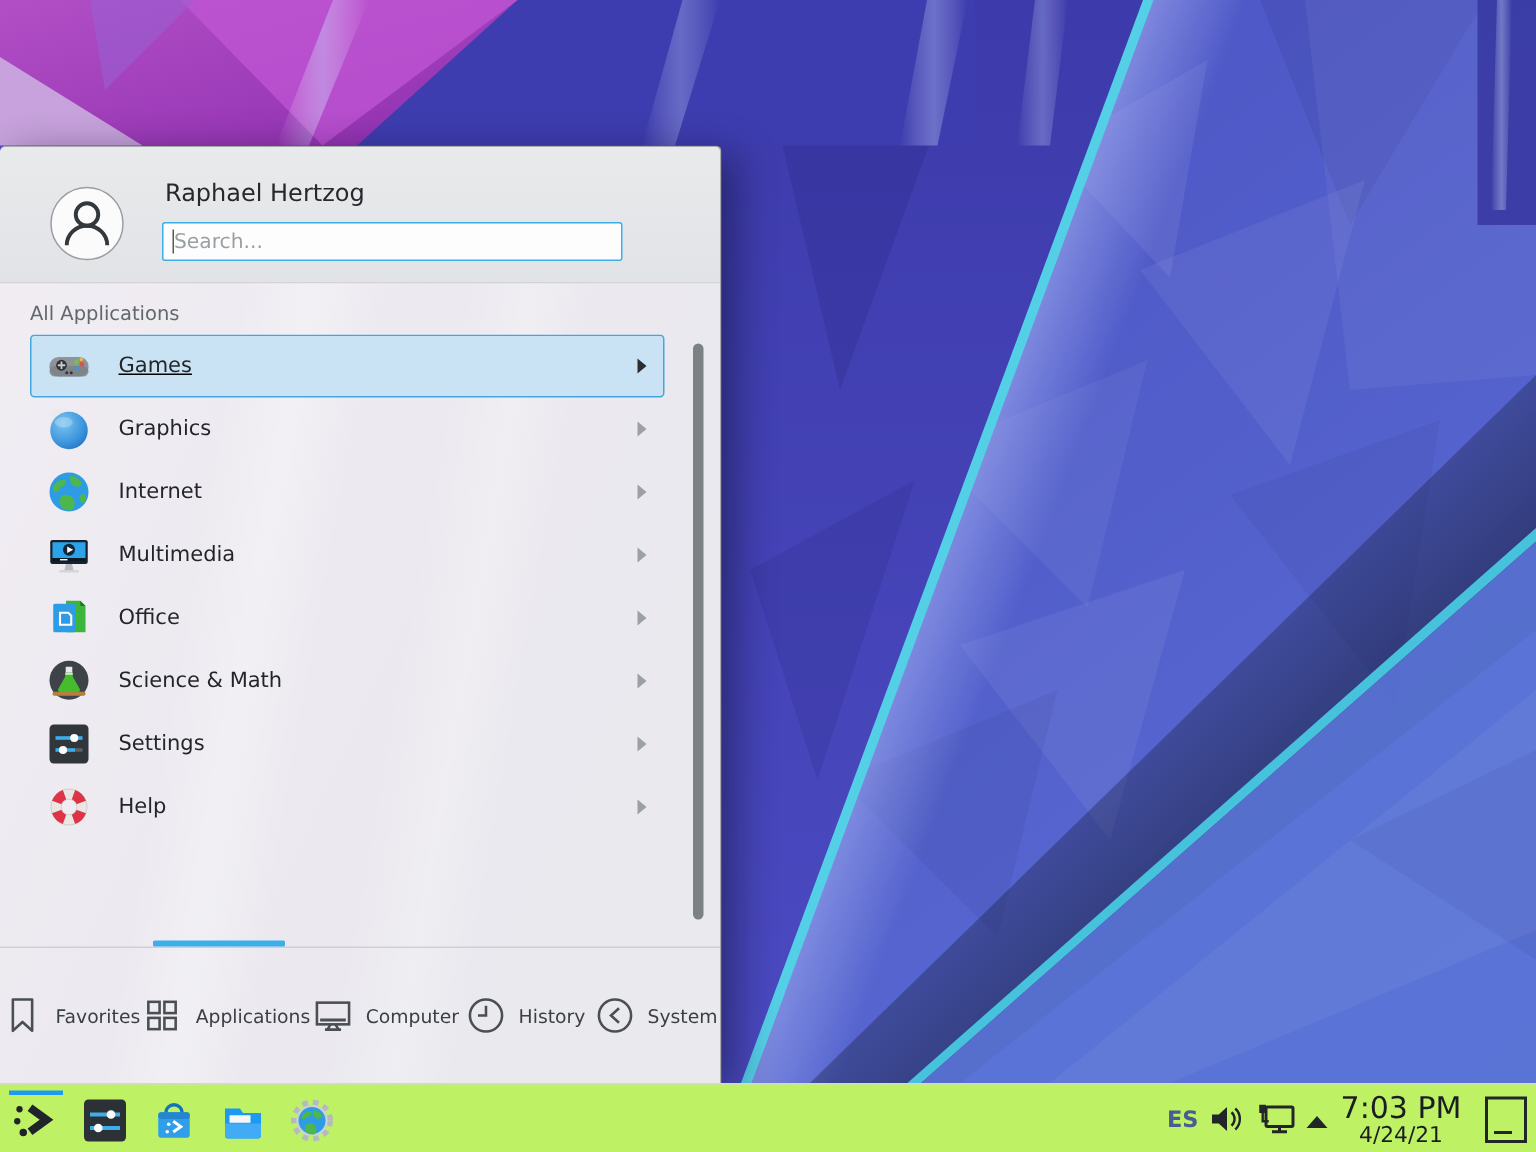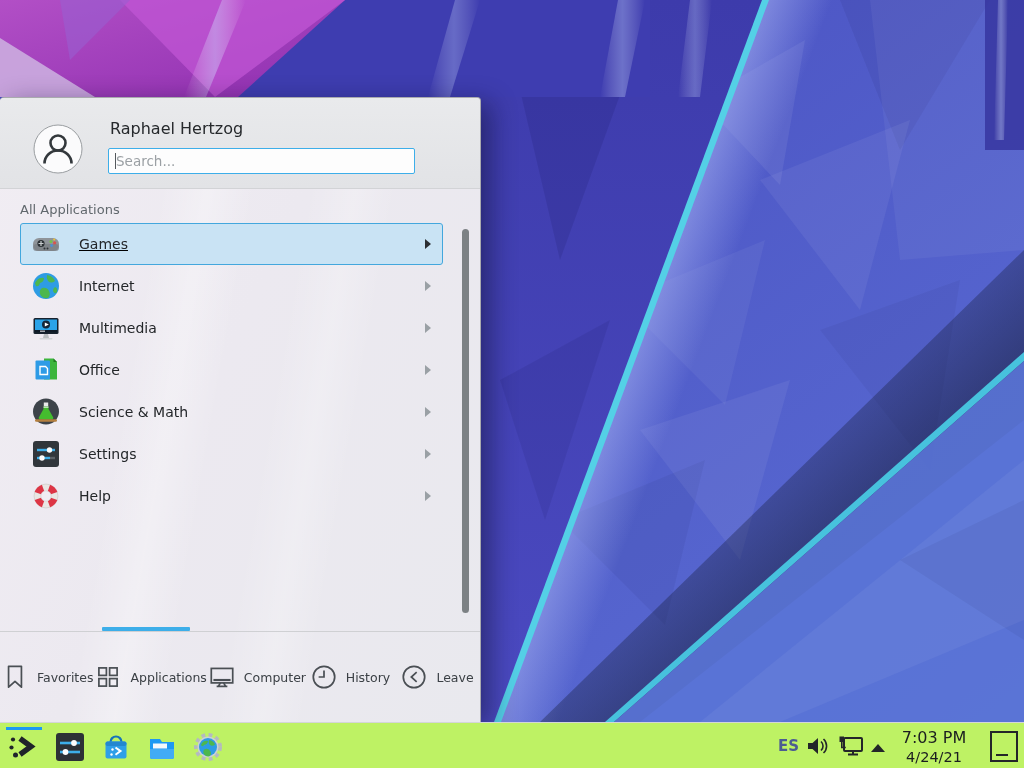--- a/index.html
+++ b/index.html
@@ -48,21 +48,21 @@
   .tab-label{font-size:12.5px;color:#3b4045;}
 
   
   .taskbar{position:absolute;left:0;bottom:0;width:1024px;height:46px;background:#bef264;border-top:1px solid #d4d6d8;box-sizing:border-box;}
   .task-icon{position:absolute;top:8px;width:32px;height:32px;}
   .launcher-btn{left:6px;top:7px;width:36px;height:34px;}
   .active-indicator{position:absolute;left:0;top:-3px;width:36px;height:3px;background:#1d99f3;}
   .tray-text{position:absolute;left:778px;top:14px;font-size:15px;font-weight:bold;color:#4c5c92;}
   .tray-icon{position:absolute;top:12px;width:24px;height:22px;}
   .clock{position:absolute;left:886px;top:4px;width:96px;text-align:center;color:#1b1e20;}
-  .clock-time{font-size:16px;line-height:22px;}
+  .clock-time{font-size:20px;line-height:22px;}
   .clock-date{font-size:14.5px;line-height:16px;}
   .show-desktop{position:absolute;left:990px;top:8px;width:24px;height:27px;border:2px solid #232629;background:transparent;}
   .show-desktop .inner-line{position:absolute;left:4px;bottom:4px;width:12px;height:2px;background:#232629;}
 </style>
 </head>
 <body>
 
 <div class="screen">
 
   <svg class="wallpaper" width="1024" height="768" viewBox="0 0 1024 768" preserveAspectRatio="none">
@@ -163,20 +163,36 @@
           <circle cx="24.6" cy="14.8" r="1.6" fill="#d9534f"></circle>
           <circle cx="21.6" cy="17.6" r="1.4" fill="#4a90d9"></circle>
           <circle cx="24.2" cy="11.6" r="1.1" fill="#e8c23a"></circle>
           <circle cx="14.5" cy="20.5" r="1" fill="#2e3337"></circle>
           <circle cx="17.5" cy="20.5" r="1" fill="#2e3337"></circle>
         </svg>
         <span class="cat-label">Games</span>
         <span class="row-arrow"></span>
       </div>
 
+      <div class="menu-row">
+        <svg class="cat-icon" viewBox="0 0 32 32">
+          <defs>
+              <radialGradient id="sphG" cx="0.35" cy="0.3" r="0.9">
+            <stop offset="0" stop-color="#7cc4f0"></stop>
+                <stop offset="0.6" stop-color="#3c95dd"></stop>
+                <stop offset="1" stop-color="#1e66b8"></stop>
+          </radialGradient>
+            </defs>
+          <rect x="4" y="3" width="13" height="13" rx="2" fill="#e9ebed"></rect>
+          <circle cx="16" cy="17" r="12.5" fill="url(#sphG)"></circle>
+          <ellipse cx="12.5" cy="11.5" rx="6" ry="3.5" fill="#ffffff" opacity="0.25"></ellipse>
+        </svg>
+        <span class="cat-label">Graphics</span>
+        <span class="row-arrow"></span>
+      </div>
 
       <div class="menu-row">
         <svg class="cat-icon" viewBox="0 0 32 32">
           <circle cx="16" cy="16" r="13" fill="#2e9ce4"></circle>
           <path d="M5,13 q3,-6 9,-5 q0,4 -4,5 q-1,4 -4,3 z" fill="#4db74d"></path>
           <path d="M17,5 q6,1 8,6 q-4,3 -7,0 q-2,-3 -1,-6 z" fill="#4db74d"></path>
           <path d="M12,18 q5,-1 7,3 q2,4 -1,7 q-6,1 -8,-4 q-1,-4 2,-6 z" fill="#4db74d"></path>
           <path d="M25,17 q3,1 2,5 q-2,3 -4,-1 q0,-3 2,-4 z" fill="#4db74d"></path>
         </svg>
         <span class="cat-label">Internet</span>
@@ -293,21 +309,21 @@
         </svg>
         <span class="tab-label">History</span>
       </div>
       <div class="tab">
         <svg viewBox="0 0 28 28">
           <g fill="none" stroke="#4a4f54" stroke-width="1.6">
             <circle cx="14" cy="14" r="10"></circle>
             <path d="M16.5,9.5 l-5,4.5 l5,4.5"></path>
           </g>
         </svg>
-        <span class="tab-label">Leave</span>
+        <span class="tab-label">System</span>
       </div>
     </div>
   </div>
 
   <div class="taskbar">
 
     <div class="task-icon launcher-btn" style="position:absolute;">
       <div class="active-indicator"></div>
       <svg viewBox="0 0 32 32" width="32" height="32" style="margin:2px 0 0 0;">
         <circle cx="7" cy="7.5" r="2.1" fill="#20242a"></circle>

